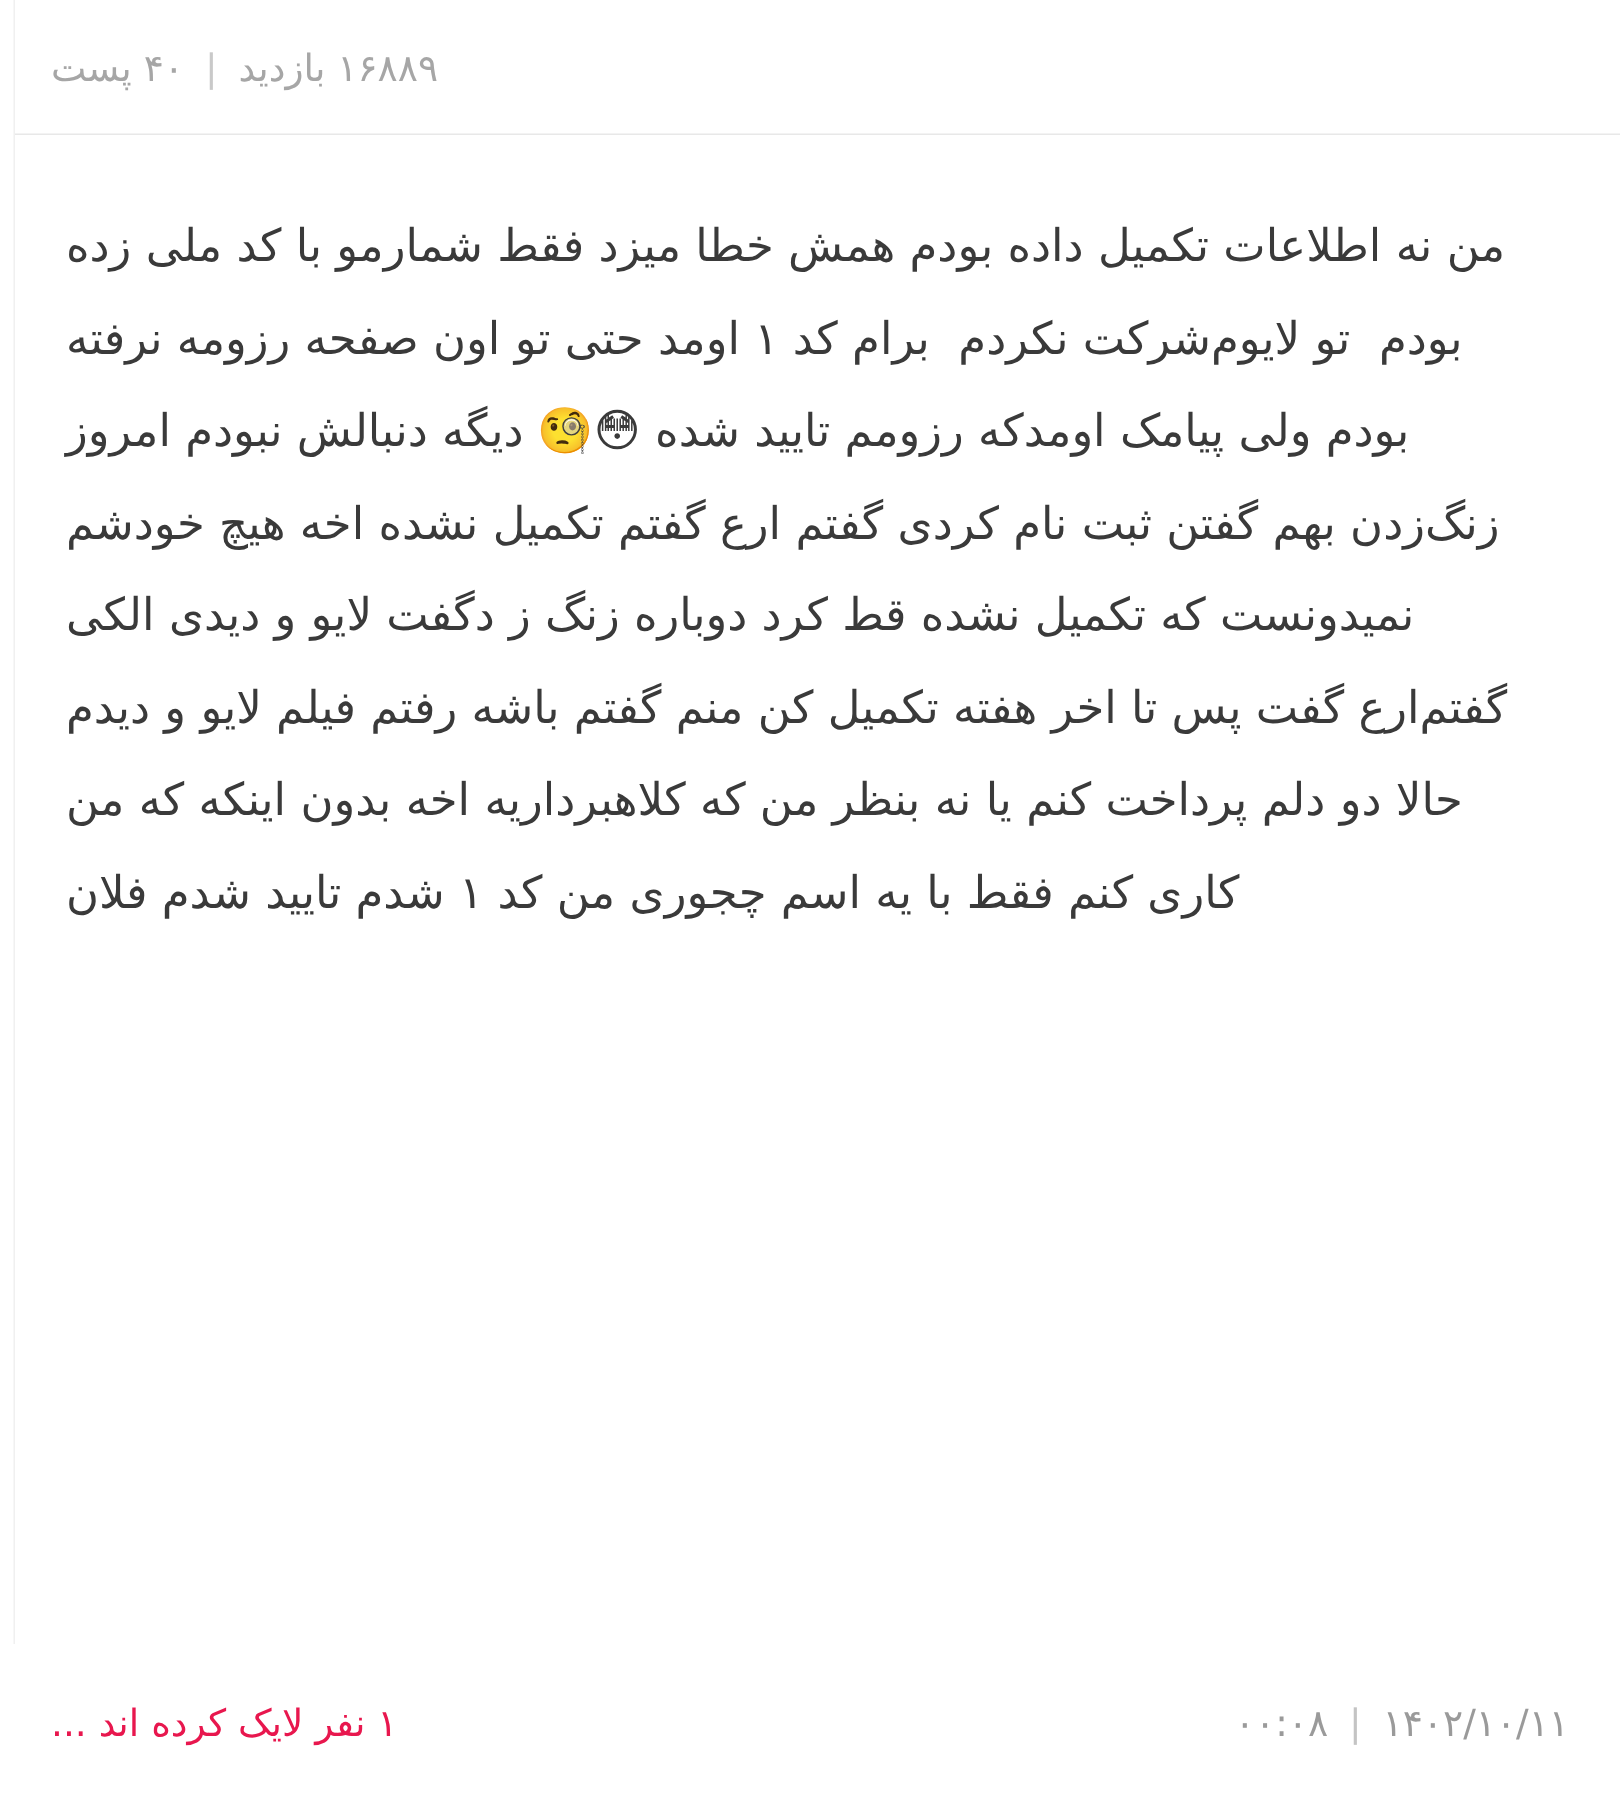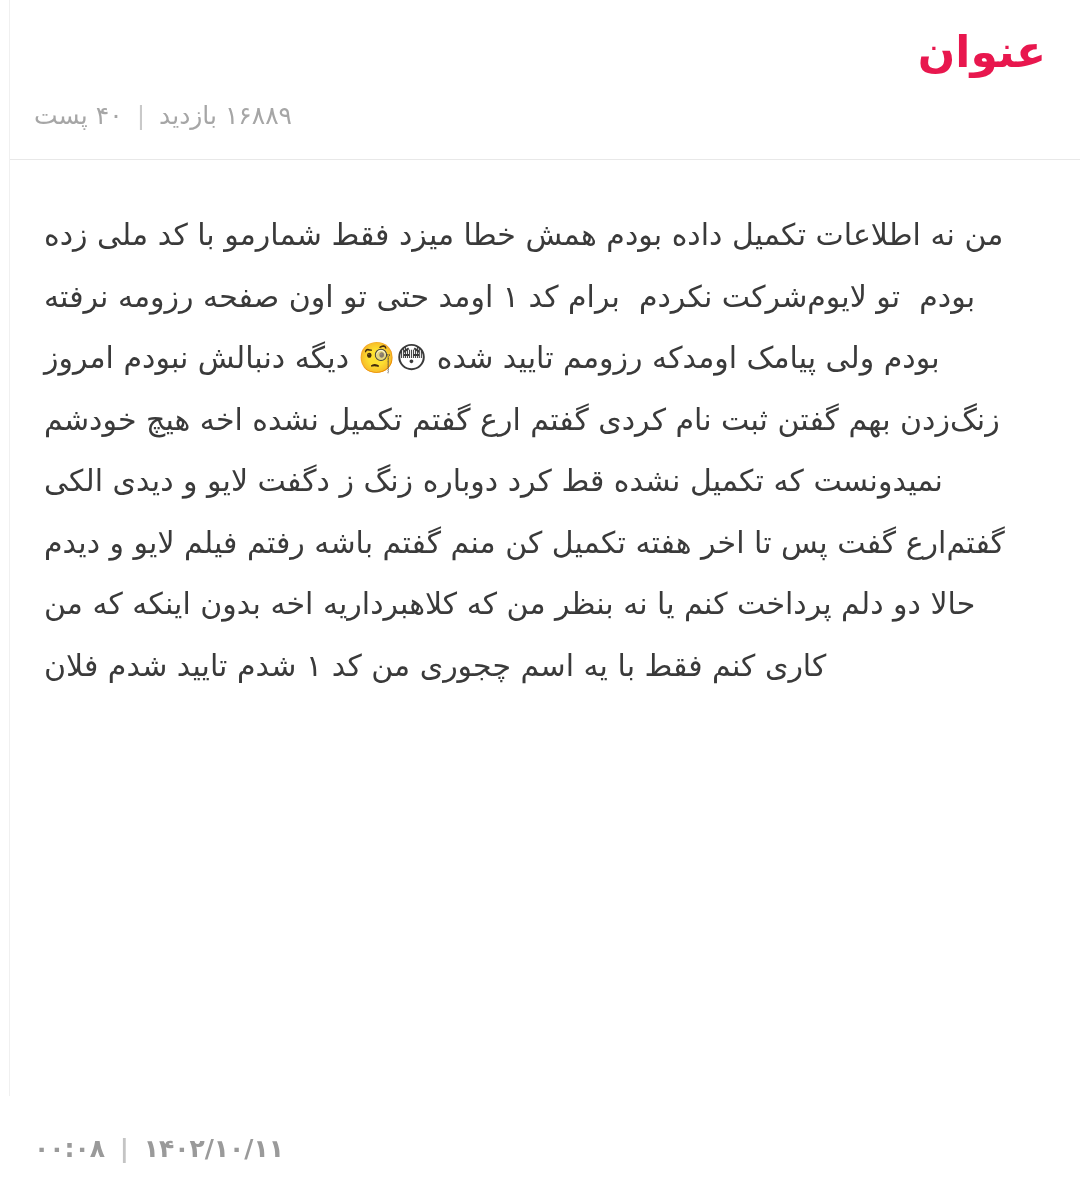--- a/index.html
+++ b/index.html
@@ -101,48 +101,47 @@
     text-decoration: none;
     cursor: pointer;
     white-space: nowrap;
   }
   .timestamp {
     color: #9a9a9a;
     font-size: 25px;
     direction: ltr;
     unicode-bidi: isolate;
     white-space: nowrap;
-    font-weight: bold;
   }
   .ts-part { color: #9a9a9a; }
   .ts-sep { color: #c4c4c4; padding: 0 6px; }
 </style>
 </head>
 <body>
 
 <div class="page">
 
   <div class="left-strip"></div>
 
   <div class="header">
-    <div class="header-title-small">عنوان</div>
 
 
     <div class="meta-row">
       <span>۱۶۸۸۹ بازدید</span>
       <span class="meta-sep">|</span>
       <span>۴۰ پست</span>
     </div>
   </div>
 
   <div class="body-wrap">
     <div class="post-body">من نه اطلاعات تکمیل داده بودم همش خطا میزد فقط شمارمو با کد ملی زده بودم  تو لایوم‌شرکت نکردم  برام کد ۱ اومد حتی تو اون صفحه رزومه نرفته بودم ولی پیامک اومدکه رزومم تایید شده 😳🧐 دیگه دنبالش نبودم امروز زنگ‌زدن بهم گفتن ثبت نام کردی گفتم ارع گفتم تکمیل نشده اخه هیچ خودشم نمیدونست که تکمیل نشده قط کرد دوباره زنگ ز دگفت لایو و دیدی الکی گفتم‌ارع گفت پس تا اخر هفته تکمیل کن منم گفتم باشه رفتم فیلم لایو و دیدم حالا دو دلم پرداخت کنم یا نه بنظر من که کلاهبرداریه اخه بدون اینکه که من کاری کنم فقط با یه اسم چجوری من کد ۱ شدم تایید شدم فلان</div>
   </div>
 
   <div class="footer">
+    <a class="likes-link">۱ نفر لایک کرده اند ...</a>
     <div class="timestamp">
       <span class="ts-part">۰۰:۰۸</span>
       <span class="ts-sep">|</span>
       <span class="ts-part">۱۴۰۲/۱۰/۱۱</span>
     </div>
   </div>
 
 </div>
 
 </body></html>

